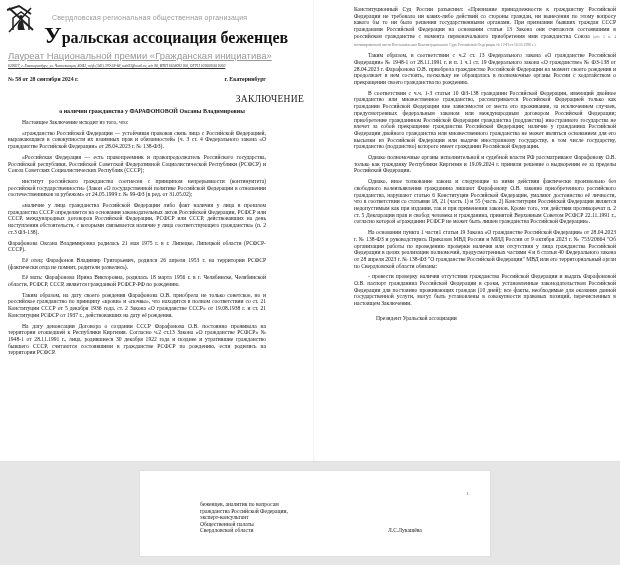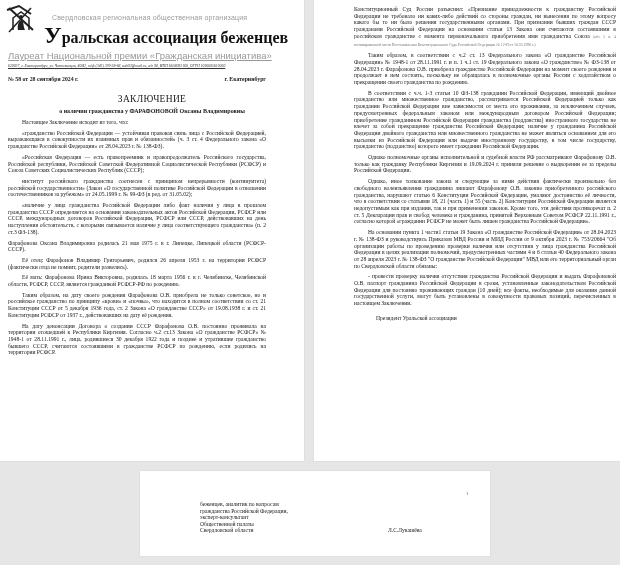--- a/index.html
+++ b/index.html
@@ -1,32 +1,32 @@
 <!DOCTYPE html>
 <html><head>
 <meta charset="utf-8">
 <style>
   html,body{margin:0;padding:0;}
   body{width:620px;height:565px;background:#e6e6e6;position:relative;overflow:hidden;font-family:"Liberation Serif","DejaVu Serif",serif;color:#1a1a1a;}
   .page{position:absolute;background:#fff;box-shadow:0 0 1px #bbb;}
-  #p1{left:0;top:0;width:304px;height:461px;}
+  #p1{left:0;top:0;width:304px;height:461px;padding-left:12px;}
   #p2{left:314px;top:0;width:306px;height:461px;}
   #p3{left:140px;top:471px;width:350px;height:85px;}
   .p{font-size:5.6px;line-height:6.7px;text-align:justify;margin:0;}
   .ind{text-indent:14px;}
   .gap{margin-top:4px;}
   .logo{position:absolute;left:5px;top:4px;width:30px;height:30px;}
   .org{position:absolute;left:52px;top:14px;font-family:"Liberation Sans",sans-serif;font-size:7px;color:#9a9a9a;letter-spacing:0.2px;}
   .brand{position:absolute;left:44px;top:22px;font-size:16px;font-weight:bold;color:#111;white-space:nowrap;}
   .brand .big{font-size:24px;}
   .laureate{position:absolute;left:8px;top:50px;font-family:"Liberation Sans",sans-serif;font-size:9.5px;color:#999;text-decoration:underline;white-space:nowrap;}
   .addr{position:absolute;left:8px;top:64px;font-size:3.8px;font-style:italic;text-decoration:underline;color:#333;white-space:nowrap;}
   .numline{position:absolute;left:8px;top:76px;width:258px;font-size:5.8px;font-weight:bold;}
   .numline .r{float:right;}
-  .title{position:absolute;left:0;top:94px;width:304px;text-align:center;font-size:9.5px;letter-spacing:0.3px;}
+  .title{position:absolute;left:0;top:94px;width:304px;text-align:right;font-size:9.5px;letter-spacing:0.3px;}
   .subtitle{position:absolute;left:0;top:108px;width:304px;text-align:center;font-size:6px;font-weight:bold;}
   .body1{position:absolute;left:8px;top:119px;width:258px;}
   .body2{position:absolute;left:40px;top:6px;width:262px;}
   .small{font-size:3.8px;color:#777;}
   .sign{position:absolute;left:60px;top:30px;font-size:5.6px;line-height:6.5px;}
   .signname{position:absolute;left:248px;top:56px;font-size:5.6px;}
   .pnum{position:absolute;left:326px;top:20px;font-size:5px;color:#666;}
   .president{margin-top:8px;padding-left:22px;font-size:5.6px;}
 </style>
 </head>

